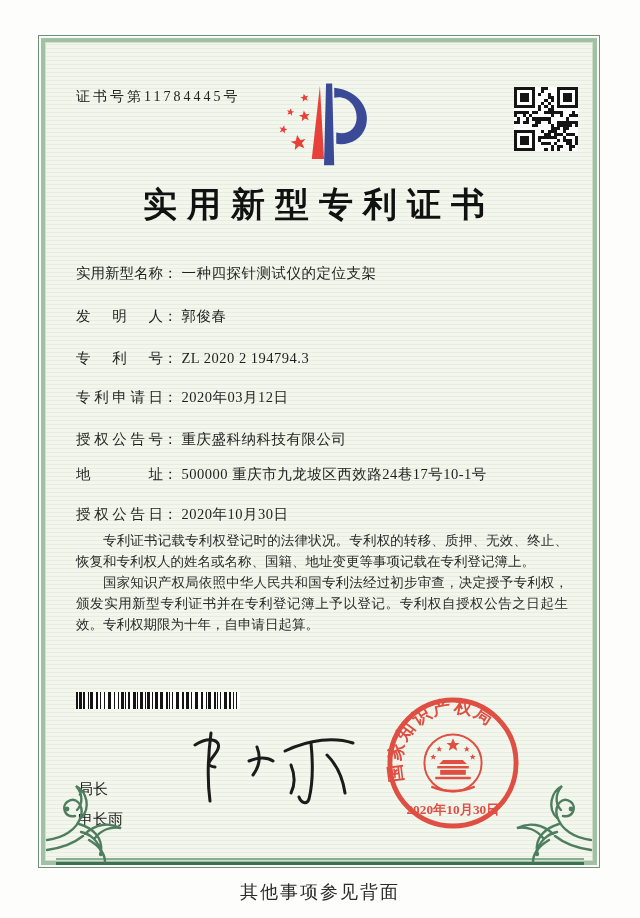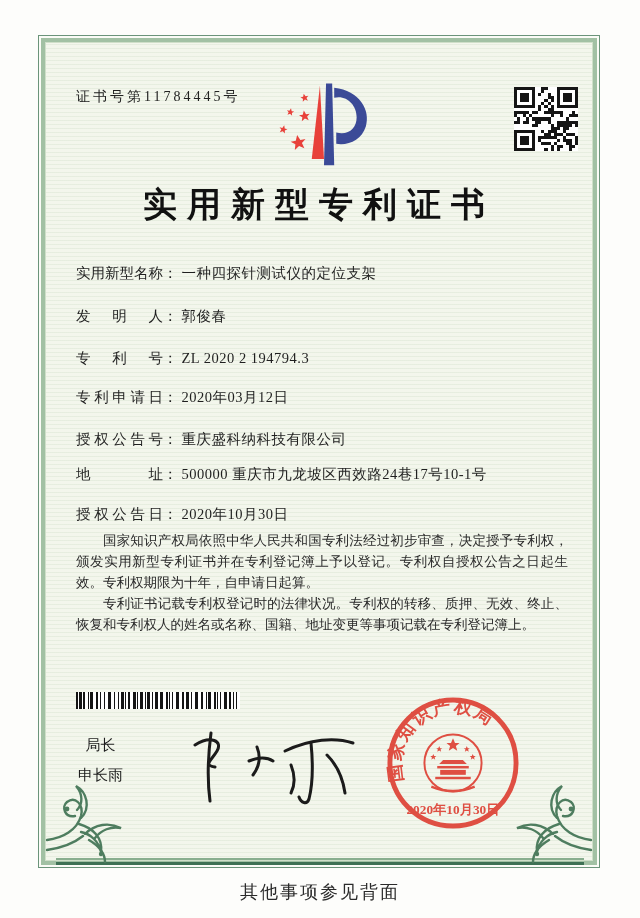--- a/index.html
+++ b/index.html
@@ -37,22 +37,22 @@
 
   
   .paras { position:absolute; left:37px; top:494px; width:492px;
     font-size:13.5px; line-height:21px; text-align:justify; color:#2a2a2a; }
   .paras p { text-indent:2em; }
 
   .barcode { position:absolute; left:37px; top:656px; width:168px; height:17px;
     display:flex; align-items:stretch; }
   .barcode i { display:block; height:100%; }
 
-  .signer { position:absolute; left:39px; top:694px; font-family:Liberation Sans, sans-serif;
-    font-size:15px; color:#1c1c1c; line-height:30px;text-align:center; }
+  .signer { position:absolute; left:39px; top:738px; font-family:Liberation Sans, sans-serif;
+    font-size:15px; color:#1c1c1c; line-height:30px; }
   .signature { position:absolute; left:126px; top:685px; width:196px; height:88px; }
 
   .seal { position:absolute; left:345px; top:658px; width:138px; height:138px; opacity:0.88; }
 
   .pageno { position:absolute; left:0; top:800px; width:100%; text-align:center;
     font-size:12.5px; letter-spacing:2px; color:#222; }
 
   .bottom-rule { position:absolute; left:17px; top:822px; width:528px; height:7px;
     border-top:2px solid #89ae8f; border-bottom:3px solid #3e7154; }
 
@@ -328,22 +328,22 @@
       <span class="lab">授权公告号</span><span class="colon">：</span><span class="val">重庆盛科纳科技有限公司</span>
     </div>
     <div class="row" style="top:429px">
       <span class="lab">地址</span><span class="colon">：</span><span class="val">500000 重庆市九龙坡区西效路24巷17号10-1号</span>
     </div>
     <div class="row" style="top:469px">
       <span class="lab">授权公告日</span><span class="colon">：</span><span class="val">2020年10月30日</span>
     </div>
 
     <div class="paras">
+      <p>专利证书记载专利权登记时的法律状况。专利权的转移、质押、无效、终止、恢复和专利权人的姓名或名称、国籍、地址变更等事项记载在专利登记簿上。</p>
       <p>国家知识产权局依照中华人民共和国专利法经过初步审查，决定授予专利权，颁发实用新型专利证书并在专利登记簿上予以登记。专利权自授权公告之日起生效。专利权期限为十年，自申请日起算。</p>
-      <p>专利证书记载专利权登记时的法律状况。专利权的转移、质押、无效、终止、恢复和专利权人的姓名或名称、国籍、地址变更等事项记载在专利登记簿上。</p>
     </div>
 
     <div class="barcode" id="barcode">
         <i style="width:2px;background:#141414"></i>
         <i style="width:1px;background:#fff"></i>
         <i style="width:3px;background:#141414"></i>
         <i style="width:1px;background:#fff"></i>
         <i style="width:2px;background:#141414"></i>
         <i style="width:3px;background:#fff"></i>
         <i style="width:1px;background:#141414"></i>

